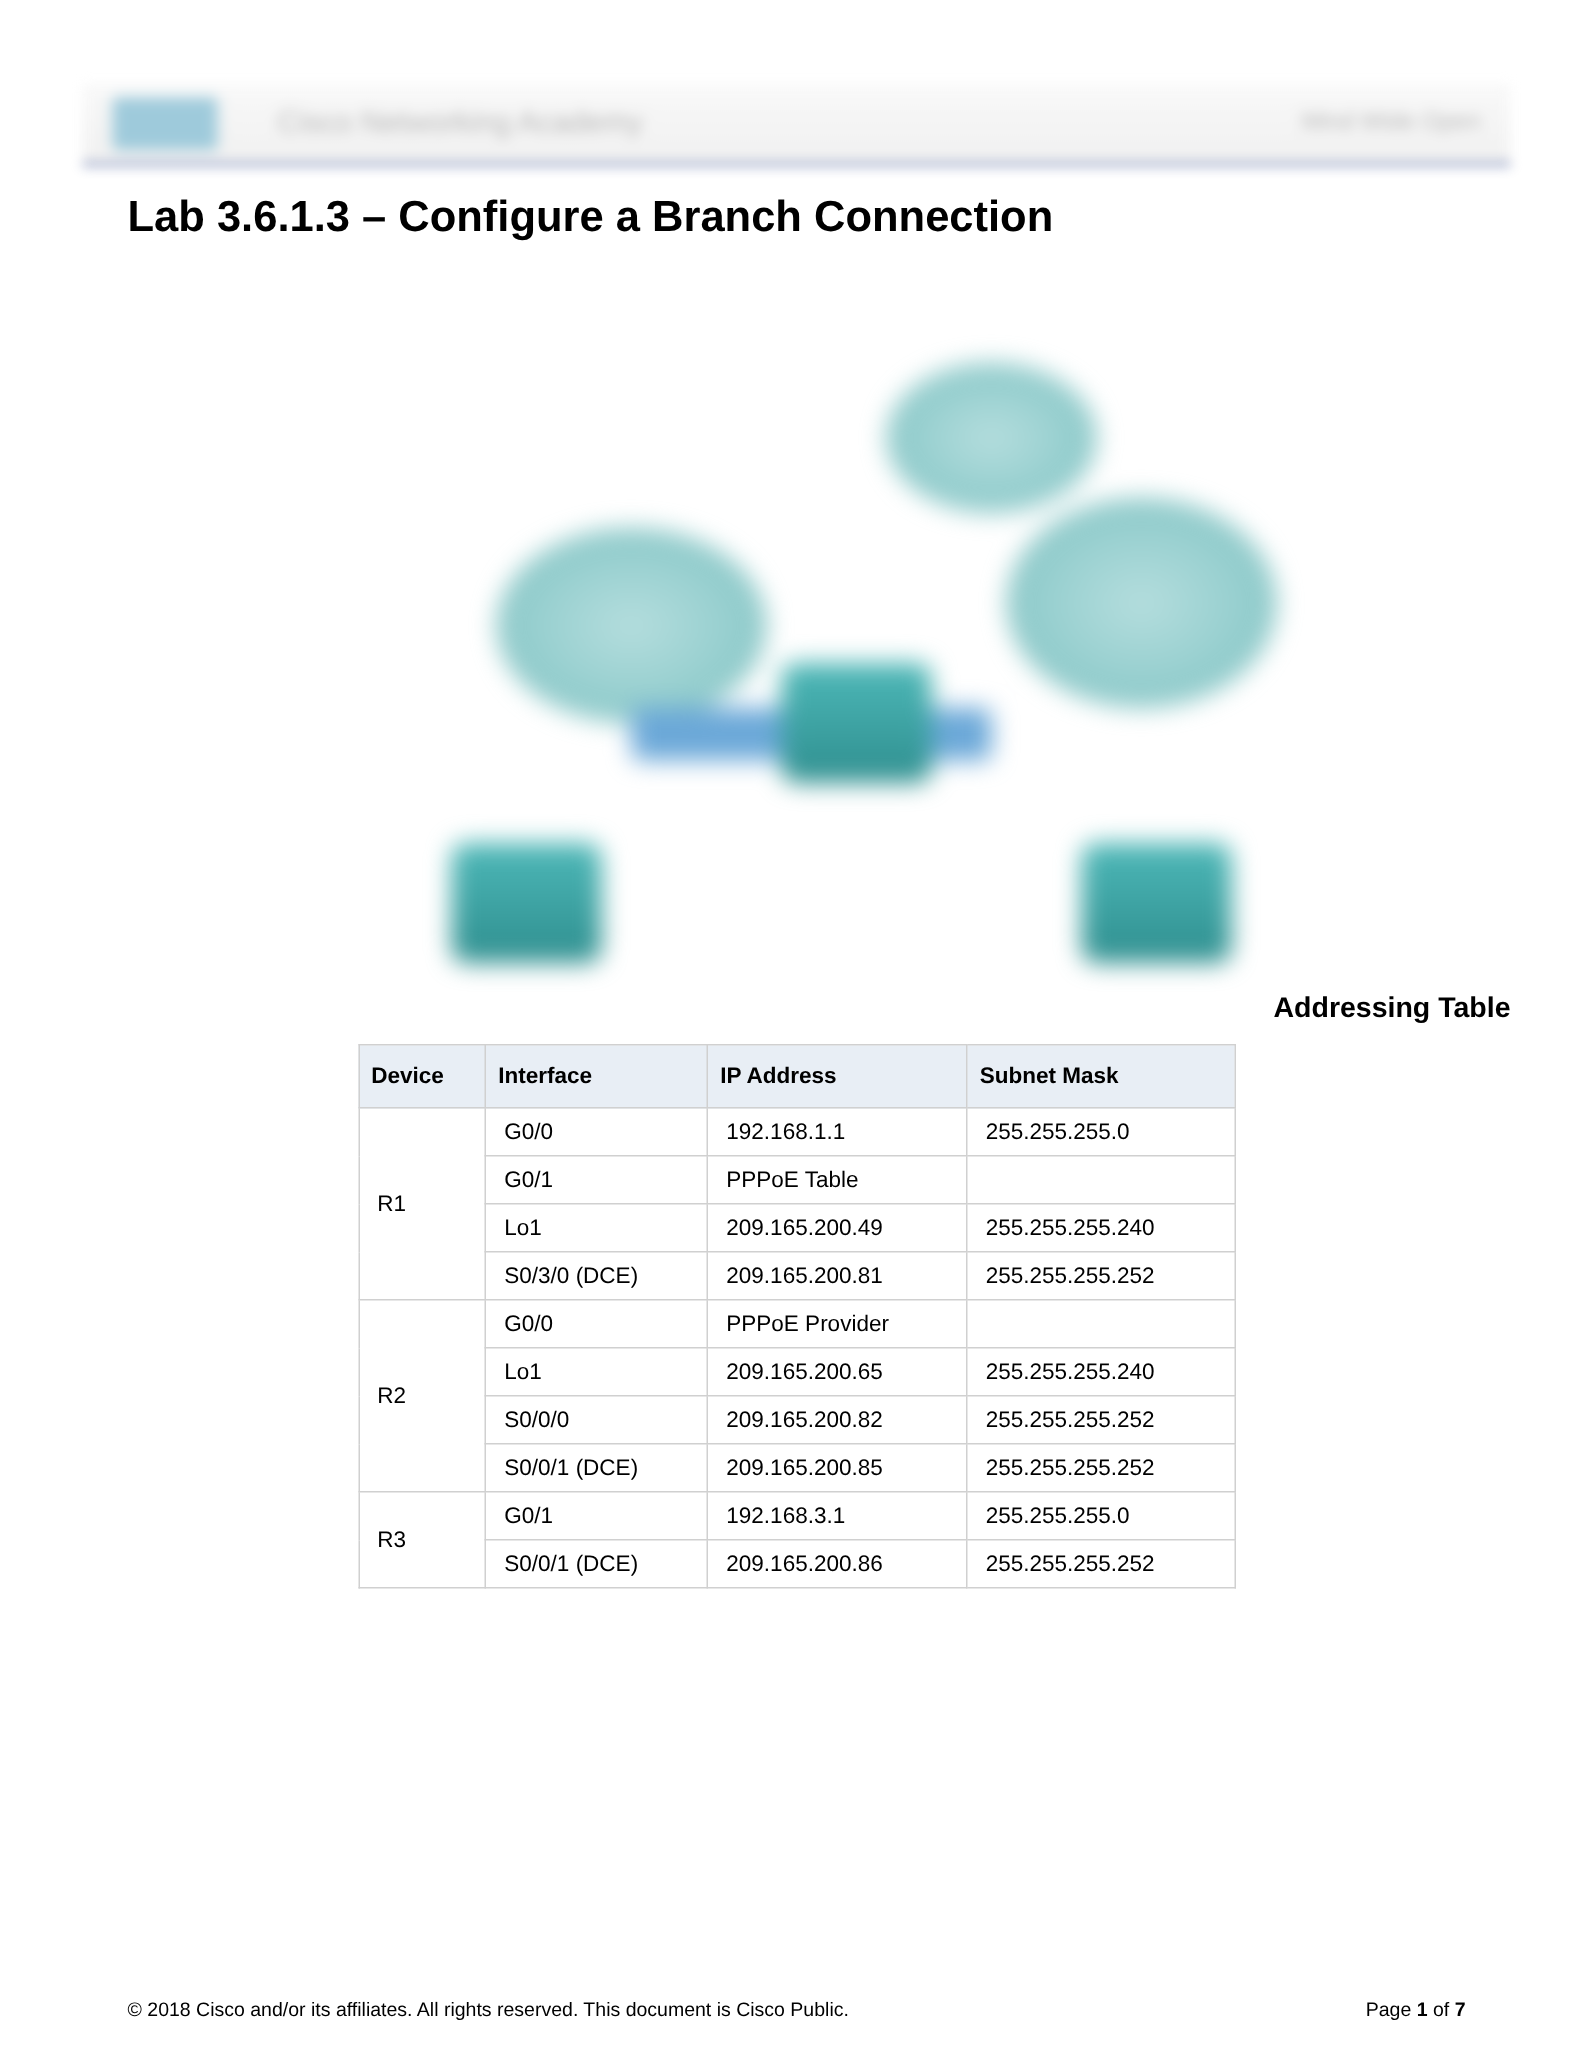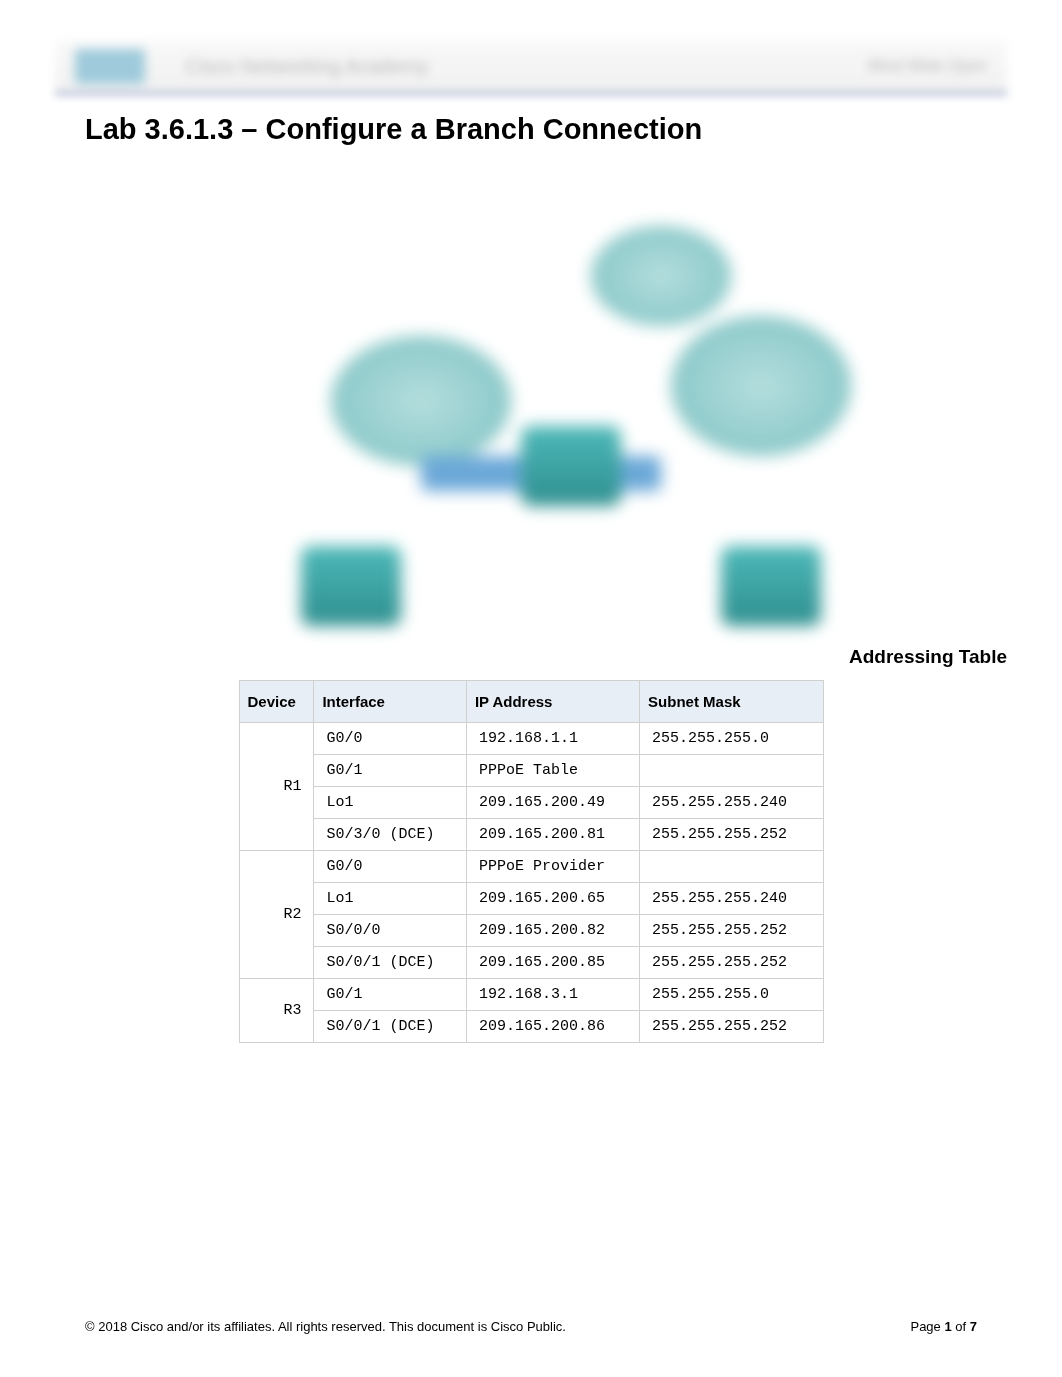--- a/index.html
+++ b/index.html
@@ -9,20 +9,21 @@
     }
     body {
       font-family: Arial, Helvetica, sans-serif;
       background: #ffffff;
       width: 1062px;
       height: 1377px;
       position: relative;
     }
     .page-container {
       padding: 40px 55px 30px 55px;
+      margin-top: 16px;
     }
     .header-banner {
       height: 55px;
       background: linear-gradient(to bottom, #f5f5f5 0%, #e8e8e8 100%);
       border-bottom: 3px solid #4a5f9e;
       display: flex;
       align-items: center;
       padding: 0 20px;
       filter: blur(4px);
       opacity: 0.6;
@@ -110,41 +111,40 @@
       font-size: 15px;
       padding: 12px 8px;
       text-align: left;
       border: 1px solid #d0d0d0;
     }
     .address-table td {
       font-size: 15px;
       padding: 7px 12px;
       border: 1px solid #d0d0d0;
       text-align: left;
-      font-family: Liberation Mono, monospace;
     }
     .address-table .device-cell {
-      text-align: right;
+      text-align: left;
       vertical-align: middle;
     }
     .objectives-heading {
       margin-top: 30px;
     }
     .objectives-list {
       margin: 10px 0 0 60px;
     }
     .objective-item {
       font-size: 15.5px;
       font-weight: bold;
       color: #000;
       margin-bottom: 6px;
     }
     .footer {
       position: absolute;
-      bottom: 43px;
+      bottom: 30px;
       left: 85px;
       right: 85px;
       display: flex;
       justify-content: space-between;
       font-size: 13px;
       color: #000;
     }
     .footer-page strong {
       font-weight: bold;
     }

